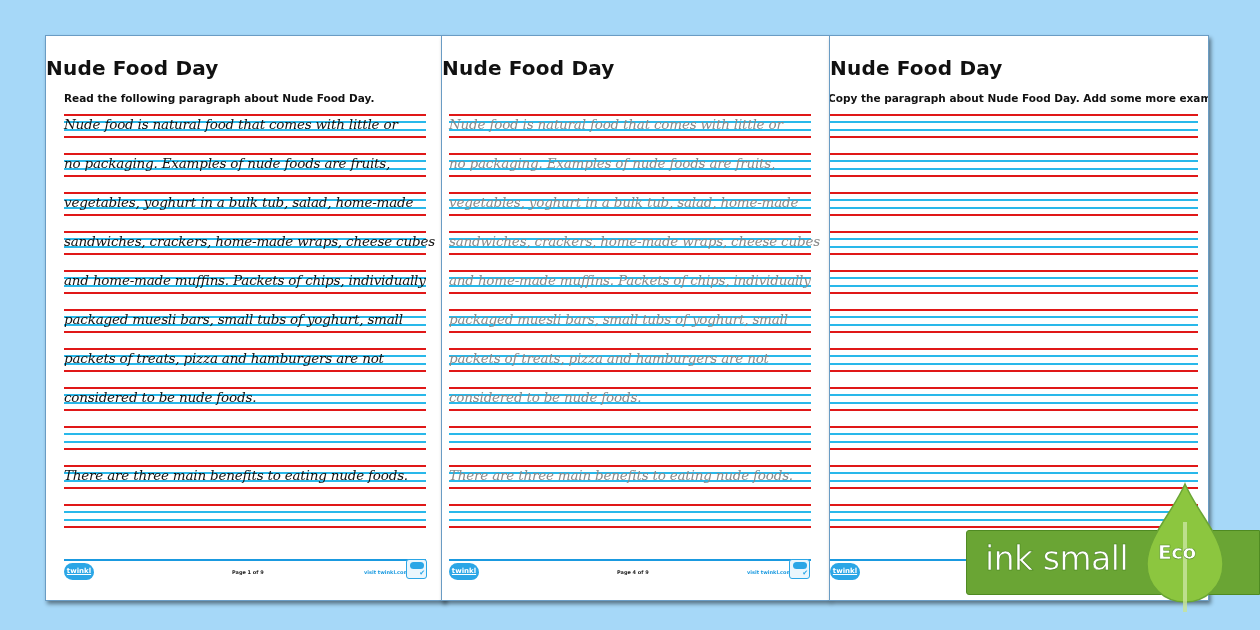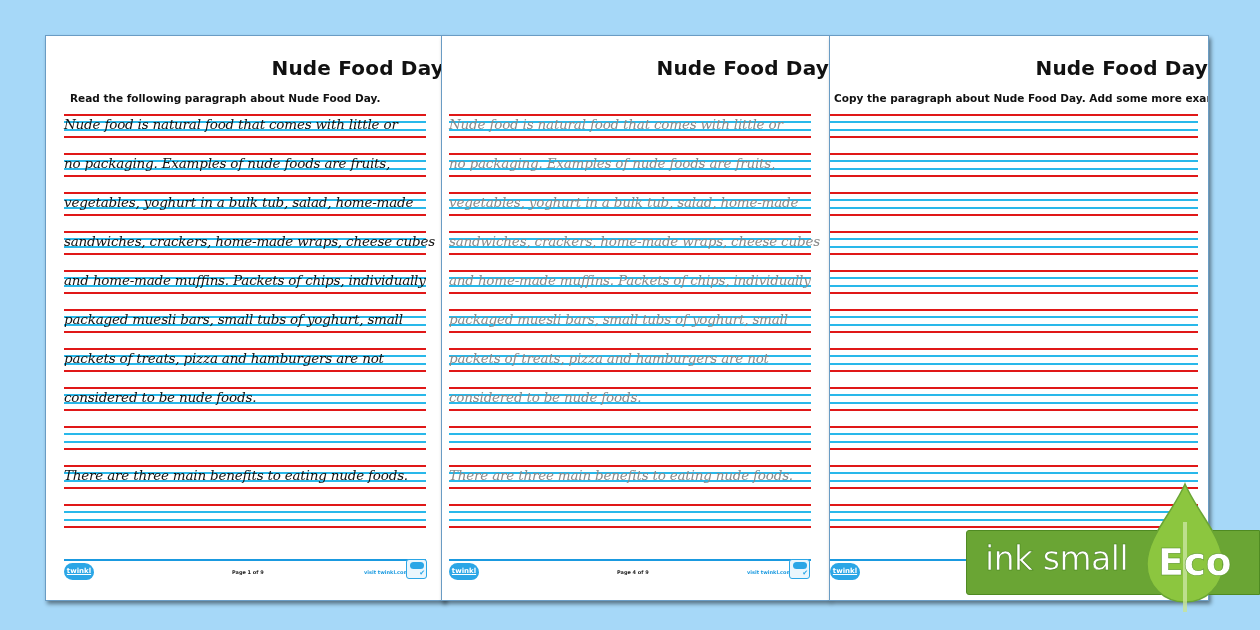--- a/index.html
+++ b/index.html
@@ -19,36 +19,35 @@
       box-shadow: 2px 3px 4px rgba(0,0,0,0.45);
       overflow: hidden;
     }
     #page1 { left: 45px; z-index: 1; }
     #page2 { left: 441px; z-index: 2; width: 389px; }
     #page3 { left: 829px; z-index: 3; width: 380px; }
     .page-title {
       position: absolute;
       top: 20px;
       left: 0; right: 0;
-      text-align: right;
+      text-align: left;
       font-family: "DejaVu Sans", sans-serif;
       font-weight: bold;
       font-size: 20px;
       color: #111;
       letter-spacing: 0.2px;
     }
     .instruction {
       position: absolute;
       top: 56px;
       font-family: "DejaVu Sans", sans-serif;
       font-weight: bold;
       font-size: 10.5px;
       color: #111;
       white-space: nowrap;
-      margin-left: 6px;
     }
     .rows {
       position: absolute;
       top: 78px;
       left: 0; right: 0;
     }
     .row {
       position: absolute;
       height: 38px;
     }
@@ -160,21 +159,21 @@
       height: 132px;
       z-index: 11;
     }
     .eco-label {
       position: absolute;
       left: 1158px;
       top: 540px;
       z-index: 12;
       font-family: "DejaVu Sans", sans-serif;
       font-weight: bold;
-      font-size: 38px;
+      font-size: 20px;
       color: #ffffff;
       letter-spacing: -0.5px;
       -webkit-text-stroke: 0.5px #4f8a22;
     }
   </style>
 </head>
 <body>
 
 <div class="page" id="page1">
   <div class="page-title">Nude Food Day</div>

